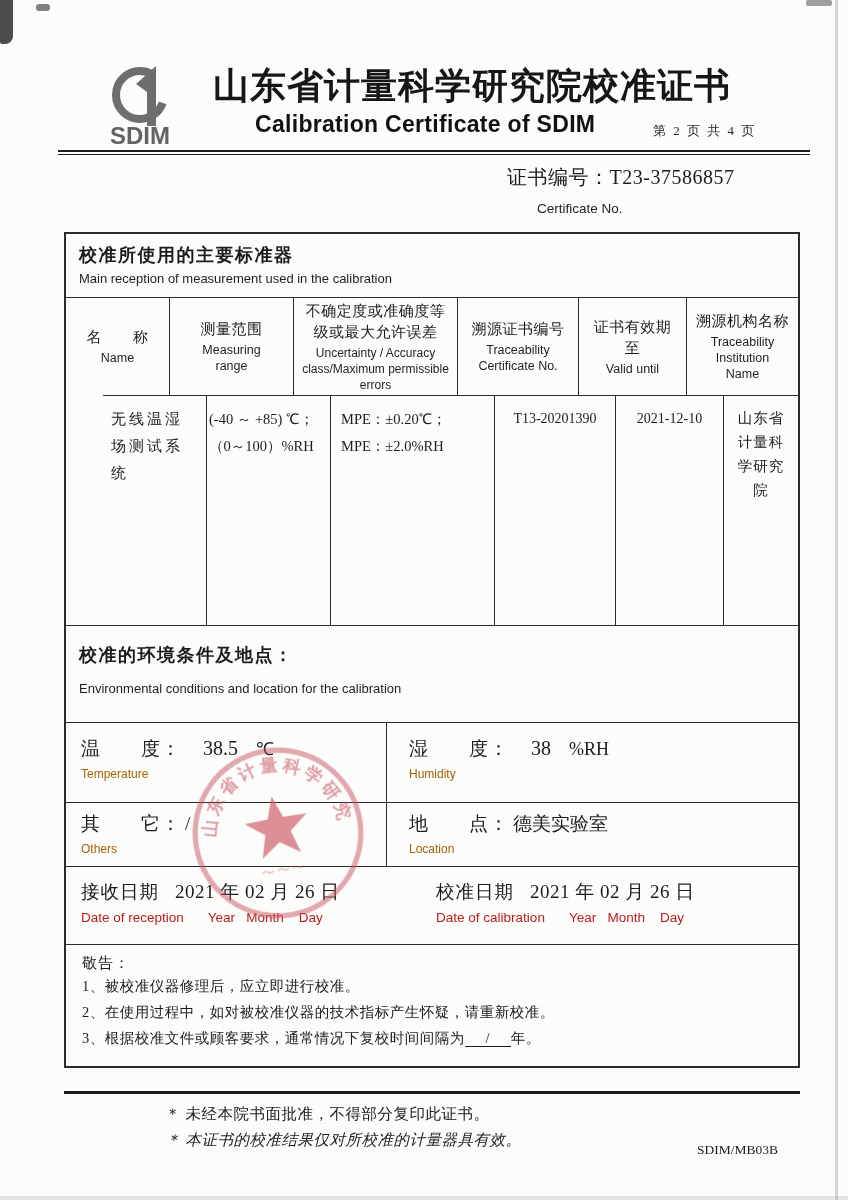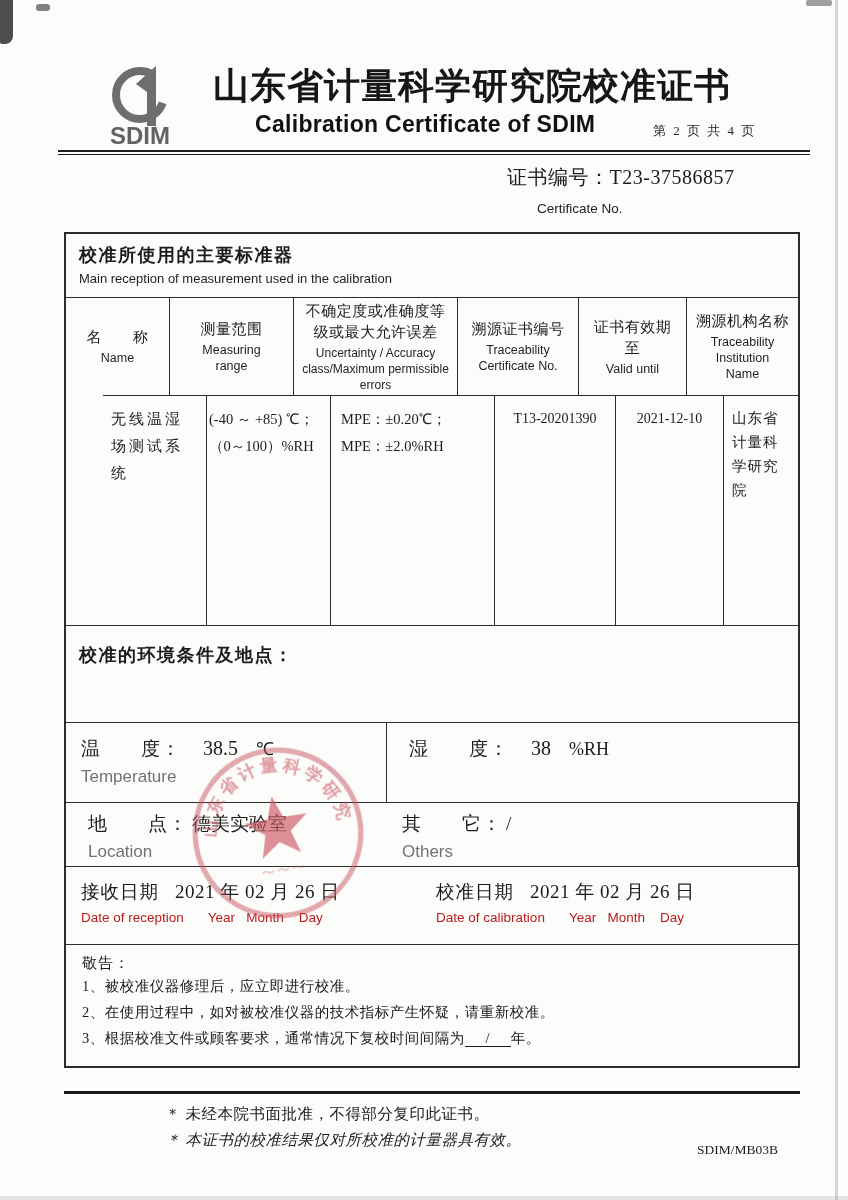--- a/index.html
+++ b/index.html
@@ -44,39 +44,39 @@
   .std-grid { display:grid; grid-template-columns:104px 124px 164px 121px 108px 1fr; }
   .std-header { height:98px; }
   .hcell { border-right:1.5px solid #2c2c2c; display:flex; flex-direction:column;
            justify-content:center; align-items:center; text-align:center; padding:2px 8px; }
   .hcell:last-child { border-right:none; }
   .hcell .zh { font-size:15px; letter-spacing:.5px; line-height:21px; }
   .hcell .en { font-size:12.5px; line-height:16px; margin-top:2px; color:#1f1f1f; }
 
   .std-body { height:230px;margin-left:37px; }
   .bcell { border-right:1.5px solid #2c2c2c; padding:10px 8px; font-size:15px; line-height:27px; }
-  .bcell:last-child { border-right:none; }
+  .bcell:last-child { border-right:none;text-align:center; }
   .cell-name { letter-spacing:3px; }
   .cell-range { text-align:left; font-size:14.5px; padding:10px 2px; }
   .cell-mpe { font-size:14.5px; padding:10px 10px; }
   .cell-center { font-size:14px; padding:12px 6px; text-align:center; line-height:22px; }
   .cell-inst { font-size:14.5px; line-height:24px; letter-spacing:1px; }
 
   .sec-env-title { height:97px; padding:17px 13px 0; }
 
   .env-grid { display:grid; grid-template-columns:321px 1fr; }
   .env-row1 { height:80px; }
   .env-row2 { height:64px; }
   .env-cell { padding:13px 6px 0 15px; }
   .env-cell.left { border-right:1.5px solid #2c2c2c; }
   .env-row2 .env-cell { padding-top:8px; }
   .env-label { font-size:19px; letter-spacing:1px; }
   .env-value { font-size:20px; margin-left:22px; }
   .env-unit  { font-size:18px; margin-left:18px; }
-  .env-sub   { font-size:17px; margin-top:5px; color:#737373; }
+  .env-sub   { font-size:12px; margin-top:5px; color:#a16207; }
   .env-row2 .env-value { margin-left:4px; font-size:19px; }
 
   .dates-row { height:78px; display:flex; }
   .date-half { width:352px; padding:12px 0 0 15px; }
   .date-half + .date-half { width:384px; padding-left:20px; }
   .date-label { font-size:18.5px; letter-spacing:1px; }
   .date-value { font-size:19px; margin-left:16px; letter-spacing:.5px; }
   .date-sub { font-size:13.5px; margin-top:5px; color:#b91c1c; }
   .date-units { margin-left:24px; white-space:pre; }
 
@@ -168,40 +168,42 @@
         <div>MPE：±0.20℃；</div>
         <div>MPE：±2.0%RH</div>
       </div>
       <div class="bcell cell-center">T13-20201390</div>
       <div class="bcell cell-center">2021-12-10</div>
       <div class="bcell cell-inst">山东省计量科学研究院</div>
     </div>
 
     <div class="sec sec-env-title">
       <div class="sec-title-zh">校准的环境条件及地点：</div>
+      <div class="sec-title-en en" style="margin-top:14px">Environmental conditions and location for the calibration</div>
     </div>
 
     <div class="sec env-grid env-row1">
       <div class="env-cell left">
         <span class="env-label">温　　度：</span><span class="env-value">38.5</span><span class="env-unit">℃</span>
         <div class="env-sub en">Temperature</div>
       </div>
       <div class="env-cell" style="padding-left:22px">
         <span class="env-label">湿　　度：</span><span class="env-value">38</span><span class="env-unit">%RH</span>
+        <div class="env-sub en">Humidity</div>
       </div>
     </div>
 
     <div class="sec env-grid env-row2">
+      <div class="env-cell left">
+        <span class="env-label">其　　它：</span><span class="env-value">/</span>
+        <div class="env-sub en">Others</div>
+      </div>
       <div class="env-cell" style="padding-left:22px">
         <span class="env-label">地　　点：</span><span class="env-value">德美实验室</span>
         <div class="env-sub en">Location</div>
-      </div>
-      <div class="env-cell left">
-        <span class="env-label">其　　它：</span><span class="env-value">/</span>
-        <div class="env-sub en">Others</div>
       </div>
     </div>
 
     <div class="sec dates-row">
       <div class="date-half">
         <span class="date-label">接收日期</span><span class="date-value">2021 年 02 月 26 日</span>
         <div class="date-sub en"><span>Date of reception</span><span class="date-units">Year   Month    Day</span></div>
       </div>
       <div class="date-half">
         <span class="date-label">校准日期</span><span class="date-value">2021 年 02 月 26 日</span>

